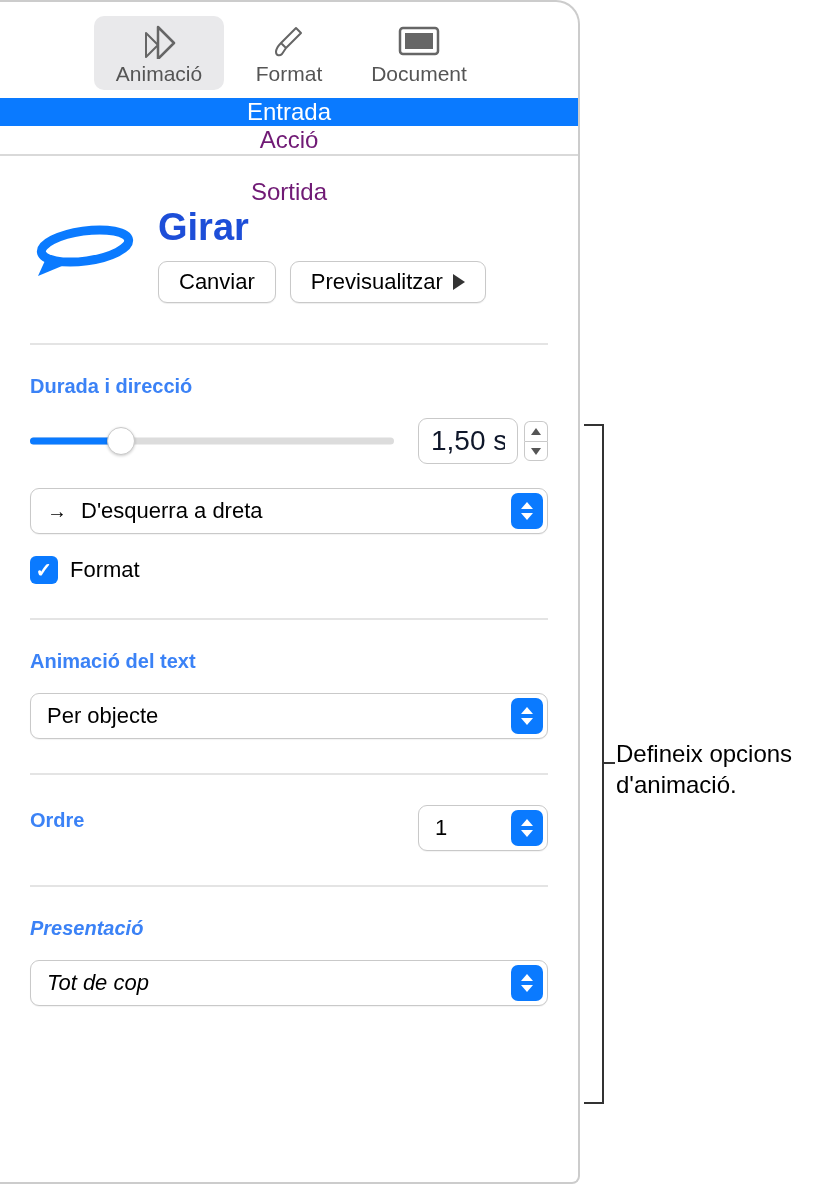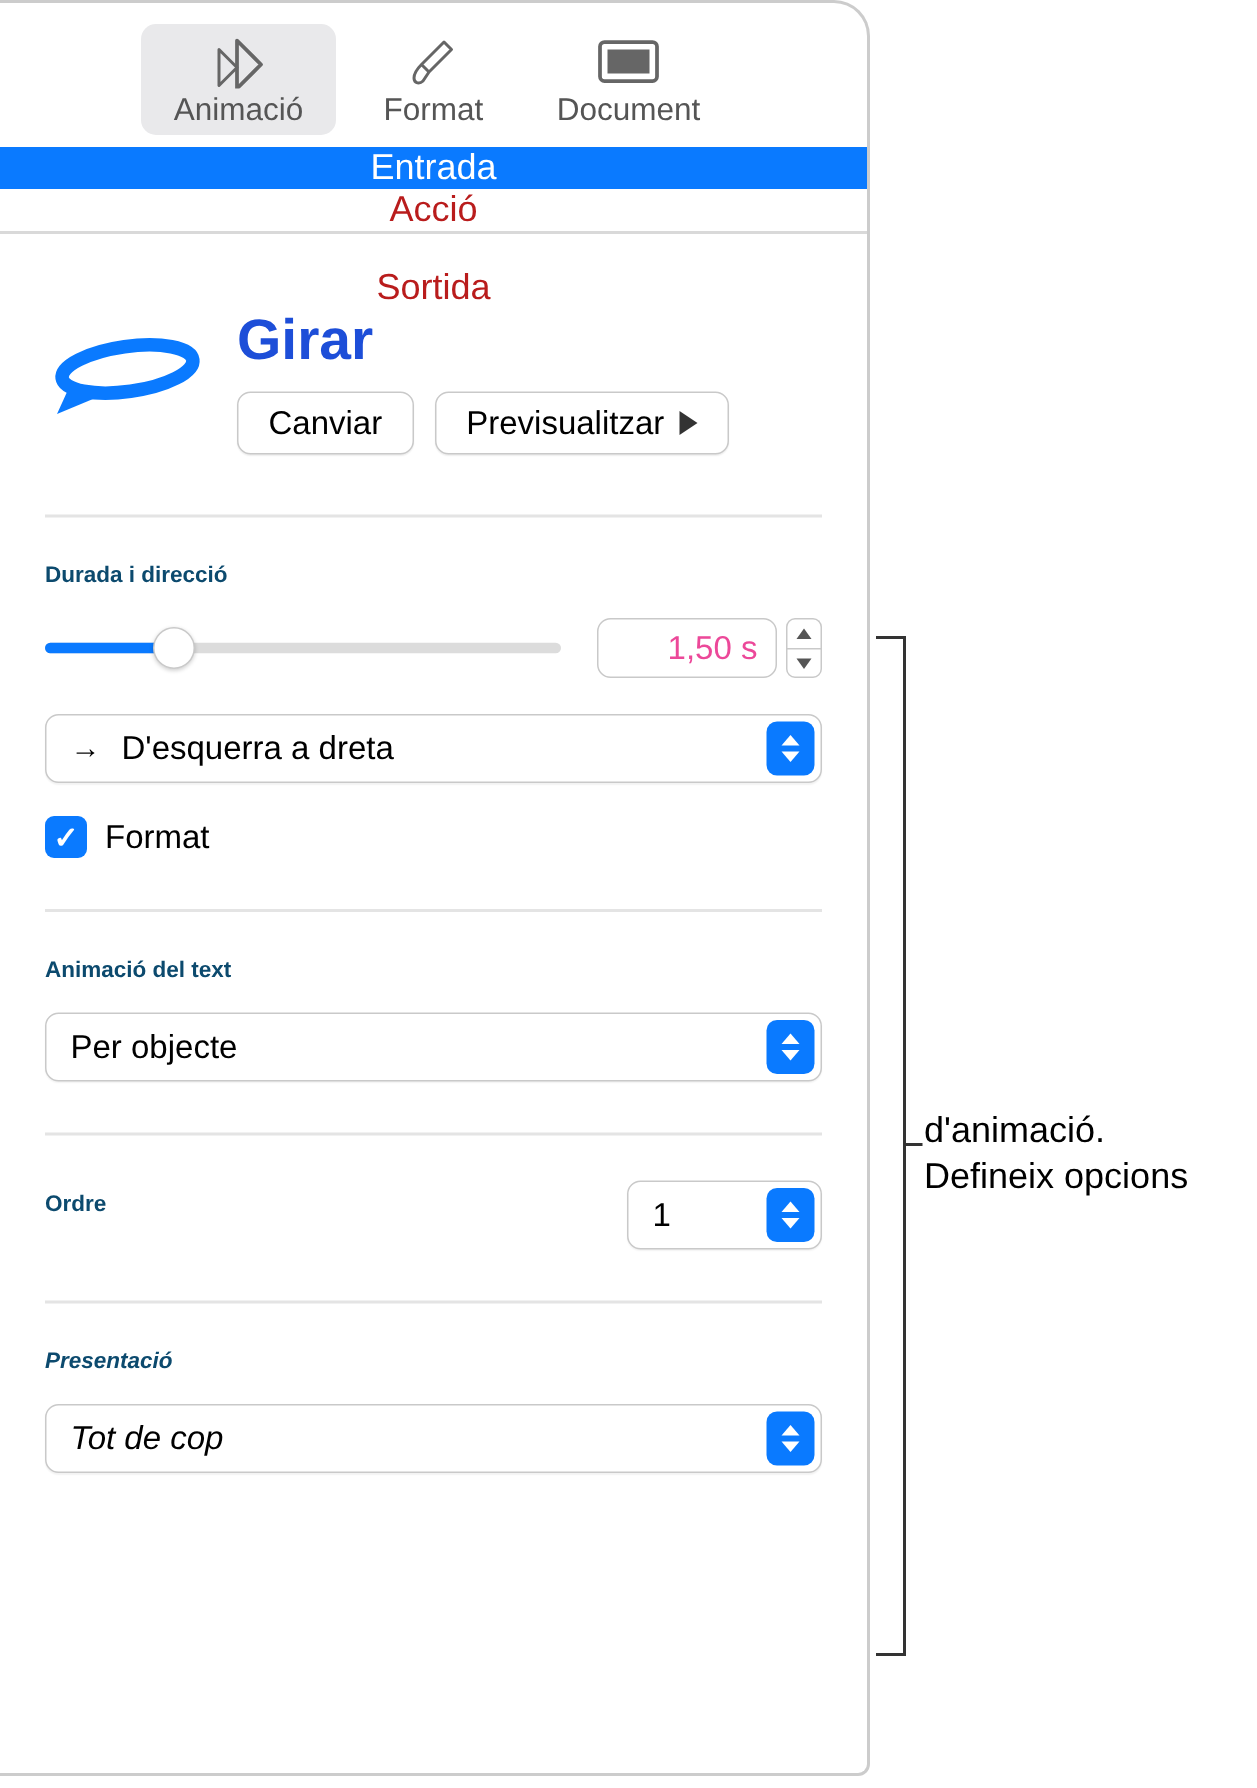--- a/index.html
+++ b/index.html
@@ -45,21 +45,21 @@
       height: 58px;
       align-items: stretch;
       flex-direction: column;
     }
     .tab {
       flex: 1;
       display: flex;
       align-items: center;
       justify-content: center;
       font-size: 24px;
-      color: #b91c1c;
+      color: #701a75;
       cursor: pointer;
       position: relative;
     }
     .tab.active {
       background: #0a7aff;
       color: #fff;
       font-weight: 500;
     }
     .tab-sep {
       width: 2px;
@@ -96,23 +96,23 @@
       border-left: 12px solid #333;
       border-top: 8px solid transparent;
       border-bottom: 8px solid transparent;
     }
     .section {
       padding: 30px 0 34px;
       border-bottom: 2px solid #e4e4e4;
     }
     .section:last-child { border-bottom: none; font-style: italic; }
     .section-title {
-      font-size: 15px;
+      font-size: 20px;
       font-weight: 700;
-      color: #0c4a6e;
+      color: #3b82f6;
       margin-bottom: 20px;
     }
     .duration-row {
       display: flex;
       align-items: center;
       gap: 24px;
       margin-bottom: 24px;
     }
     .slider {
       flex: 1;
@@ -148,27 +148,27 @@
       border: 1px solid #c9c9c9;
       border-radius: 50%;
       box-shadow: 0 1px 3px rgba(0,0,0,0.2);
     }
     .stepper-field {
       display: flex;
       align-items: center;
       gap: 6px;
     }
     .stepper-input {
-      width: 120px;
+      width: 100px;
       border: 1px solid #c9c9c9;
       border-radius: 9px;
       padding: 6px 12px;
-      font-size: 22px;
+      font-size: 28px;
       text-align: right;
-      color: #ec4899;
+      color: #0f172a;
     }
     .stepper-btns {
       display: flex;
       flex-direction: column;
     }
     .stepper-up, .stepper-down {
       width: 24px;
       height: 20px;
       border: 1px solid #c9c9c9;
       background: #fff;
@@ -386,15 +386,15 @@
             <div class="pa-down"></div>
           </div>
       </div>
     </div>
   </div>
 </div>
 
 <div class="bracket"></div>
 <div class="bracket-stub"></div>
 <div class="callout">
+  <div>Defineix opcions</div>
   <div>d'animació.</div>
-  <div>Defineix opcions</div>
 </div>
 
 </body></html>

